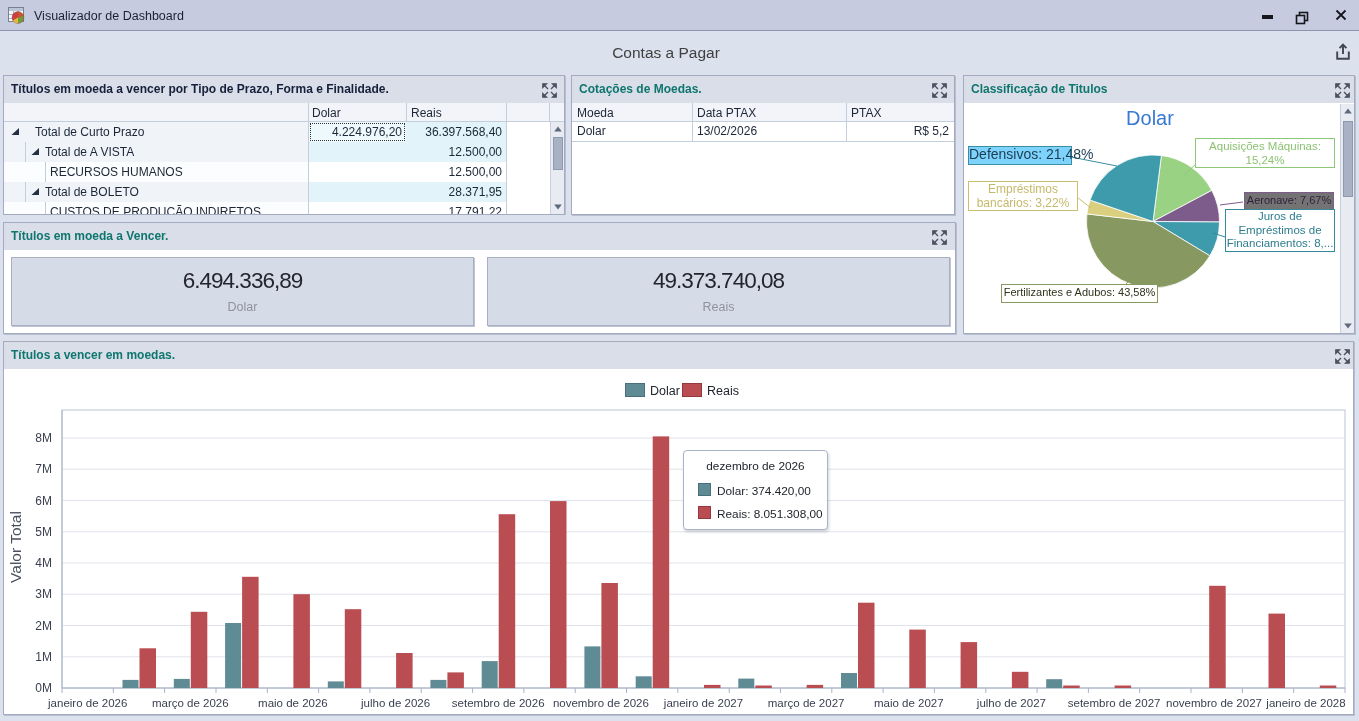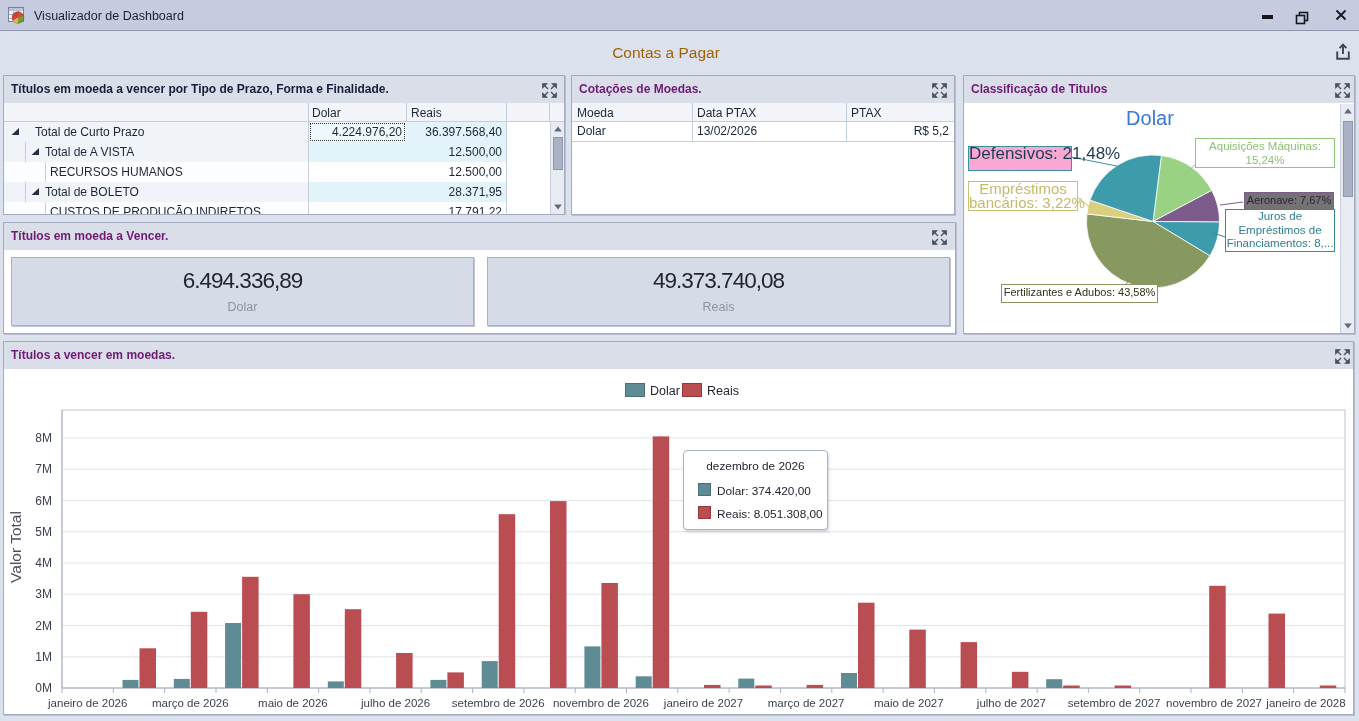--- a/index.html
+++ b/index.html
@@ -1,19 +1,19 @@
 <!DOCTYPE html>
 <html><head><meta charset="utf-8"><style>
 
 *{margin:0;padding:0;box-sizing:border-box;}
 body{width:1359px;height:721px;position:relative;overflow:hidden;
   font-family:"Liberation Sans",sans-serif;background:#dce1ee;}
 .abs{position:absolute;}
 .panel{position:absolute;border:1px solid #a4abc0;background:#d9dee9;box-shadow:1px 1px 0 rgba(140,148,170,.45);}
-.phdr{position:absolute;left:8px;top:7px;font-size:12px;font-weight:bold;color:#701a75;white-space:nowrap;}
+.phdr{position:absolute;left:8px;top:7px;font-size:12px;font-weight:bold;color:#0f766e;white-space:nowrap;}
 .cell{position:absolute;font-size:12px;color:#1c2637;white-space:nowrap;overflow:hidden;}
 .num{text-align:right;}
 
 </style></head><body>
 <div class="abs" style="left:0;top:0;width:1359px;height:31px;background:#c6cbe0;border-bottom:1px solid #8d94ab;"></div>
 <svg class="abs" style="left:8px;top:7px" width="17" height="17" viewBox="0 0 17 17">
 <rect x="0.5" y="0.5" width="15" height="14" fill="#f7f8fa" stroke="#77818f"></rect>
 <rect x="1" y="1" width="14" height="3" fill="#bac5d5"></rect>
 <line x1="1" y1="7.5" x2="15" y2="7.5" stroke="#a4b2c4"></line>
 <line x1="1" y1="11.5" x2="15" y2="11.5" stroke="#a4b2c4"></line>
@@ -24,21 +24,21 @@
 <path d="M10 10.5 L5 13.4 A5.8 5.8 0 0 0 10 16.3 Z" fill="#e0b83e"></path>
 <path d="M10 10.5 L10 16.3 A5.8 5.8 0 0 0 15.3 8.9 Z" fill="#6f9c3f"></path>
 </svg>
 <div class="abs" style="left:34px;top:9px;font-size:12.5px;color:#1b2135;">Visualizador de Dashboard</div>
 <svg class="abs" style="left:1255px;top:6px" width="100" height="20" viewBox="0 0 100 20">
 <rect x="7" y="9" width="11" height="4" fill="#15171c"></rect>
 <rect x="44.5" y="6.5" width="8" height="8" fill="none" stroke="#15171c" stroke-width="1.6"></rect>
 <rect x="41.5" y="9.5" width="8" height="8" fill="#c6cbe0" stroke="#15171c" stroke-width="1.6"></rect>
 <path d="M81.5 4.5 L90.5 13.5 M90.5 4.5 L81.5 13.5" stroke="#15171c" stroke-width="1.8"></path>
 </svg>
-<div class="abs" style="left:466px;top:44px;width:400px;text-align:center;font-size:15.5px;color:#a16207;">Contas a Pagar</div>
+<div class="abs" style="left:466px;top:44px;width:400px;text-align:center;font-size:15.5px;color:#404040;">Contas a Pagar</div>
 <svg class="abs" style="left:1334px;top:43px" width="18" height="18" viewBox="0 0 18 18">
 <path d="M3.2 8.5 L3.2 15.8 L14.8 15.8 L14.8 8.5" fill="none" stroke="#3f4450" stroke-width="1.9"></path>
 <path d="M9 11 L9 2" stroke="#3f4450" stroke-width="1.9"></path>
 <path d="M5.6 5.2 L9 1.6 L12.4 5.2" fill="none" stroke="#3f4450" stroke-width="1.9"></path>
 </svg>
 <div class="panel" style="left:3px;top:75px;width:562px;height:140px;"></div>
 <div class="phdr abs" style="left:11px;top:82px;font-size:12px;font-weight:bold;color:#16203a;position:absolute;">Títulos em moeda a vencer por Tipo de Prazo, Forma e Finalidade.</div>
 <svg class="abs" style="left:542px;top:83px" width="15" height="15" viewBox="0 0 15 15">
 <g stroke="#4a5160" stroke-width="1.3" fill="#4a5160">
 <path d="M6 6 L1.8 1.8"></path>
@@ -167,23 +167,23 @@
     <path d="M1153.0 221.5 L1209.9 255.8 A66.5 66.5 0 0 1 1086.9 213.9 Z" fill="#879860" stroke="#fff" stroke-width="0.8"></path>
     <path d="M1153.0 221.5 L1086.9 213.9 A66.5 66.5 0 0 1 1090.0 200.1 Z" fill="#d9cf7f" stroke="#fff" stroke-width="0.8"></path>
     <path d="M1153.0 221.5 L1090.0 200.1 A66.5 66.5 0 0 1 1161.4 155.5 Z" fill="#3e9bac" stroke="#fff" stroke-width="0.8"></path>
     <line x1="1071" y1="157" x2="1117" y2="166" stroke="#3a8fa0" stroke-width="1"></line>
     <line x1="1196" y1="164" x2="1184" y2="175" stroke="#8fc779" stroke-width="1"></line>
     <line x1="1077" y1="197" x2="1091" y2="208" stroke="#cabf6e" stroke-width="1"></line>
     <line x1="1243" y1="202" x2="1220" y2="205" stroke="#7d5c8c" stroke-width="1"></line>
     <line x1="1225" y1="237" x2="1213" y2="233" stroke="#35899a" stroke-width="1"></line>
     <line x1="1124" y1="286" x2="1131" y2="279" stroke="#879860" stroke-width="1"></line>
   </svg>
-<div class="abs" style="left:968px;top:146px;width:104px;height:25px;background:#f9a8d4;border:1px solid #3a8fa0;color:#1c3c52;font-size:17px;line-height:14px;text-align:center;white-space:nowrap;">Defensivos: 21,48%</div>
+<div class="abs" style="left:968px;top:146px;width:104px;height:19px;background:#7dd3fc;border:1px solid #3a8fa0;color:#1c3c52;font-size:14px;line-height:14px;text-align:center;white-space:nowrap;">Defensivos: 21,48%</div>
 <div class="abs" style="left:1195px;top:138px;width:140px;height:30px;background:#fff;border:1px solid #8fc779;color:#8cc272;font-size:11.5px;line-height:14px;text-align:center;white-space:nowrap;">Aquisições Máquinas:<br>15,24%</div>
-<div class="abs" style="left:968px;top:181px;width:110px;height:30px;background:#fff;border:1px solid #cabf6e;color:#c5b96a;font-size:15px;line-height:14px;text-align:center;white-space:nowrap;">Empréstimos<br>bancários: 3,22%</div>
+<div class="abs" style="left:968px;top:181px;width:110px;height:30px;background:#fff;border:1px solid #cabf6e;color:#c5b96a;font-size:12px;line-height:14px;text-align:center;white-space:nowrap;">Empréstimos<br>bancários: 3,22%</div>
 <div class="abs" style="left:1244px;top:192px;width:90px;height:19px;background:#737373;border:1px solid #7d5c8c;color:#33203d;font-size:11px;line-height:14px;text-align:center;white-space:nowrap;">Aeronave: 7,67%</div>
 <div class="abs" style="left:1225px;top:209px;width:110px;height:43px;background:#fff;border:1px solid #35899a;color:#2e7e8e;font-size:11.5px;line-height:13.5px;text-align:center;white-space:nowrap;">Juros de<br>Empréstimos de<br>Financiamentos: 8,...</div>
 <div class="abs" style="left:968px;top:284px;width:157px;height:19px;background:#fff;border:1px solid #879860;color:#2e3318;font-size:11px;line-height:14px;text-align:center;white-space:nowrap;margin-left:33px;">Fertilizantes e Adubos: 43,58%</div>
 <div class="abs" style="left:1340px;top:104px;width:14px;height:229px;background:#e8ebf1;border-left:1px solid #c9cede;">
     <svg class="abs" style="left:3px;top:4px" width="8" height="6">
       <path d="M4 0.5 L7.8 5.5 L0.2 5.5 Z" fill="#5f6a7d"></path>
     </svg>
     <div class="abs" style="left:2px;top:17px;width:10px;height:76px;background:#a9b2c4;border:1px solid #8f99ad;"></div>
     <svg class="abs" style="left:3px;top:219px" width="8" height="6">
       <path d="M4 5.5 L7.8 0.5 L0.2 0.5 Z" fill="#5f6a7d"></path>

